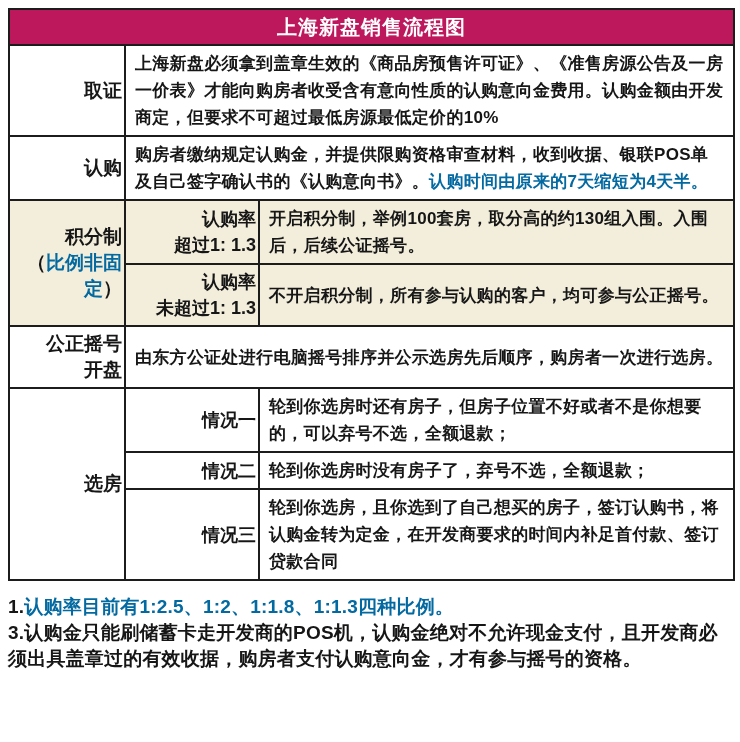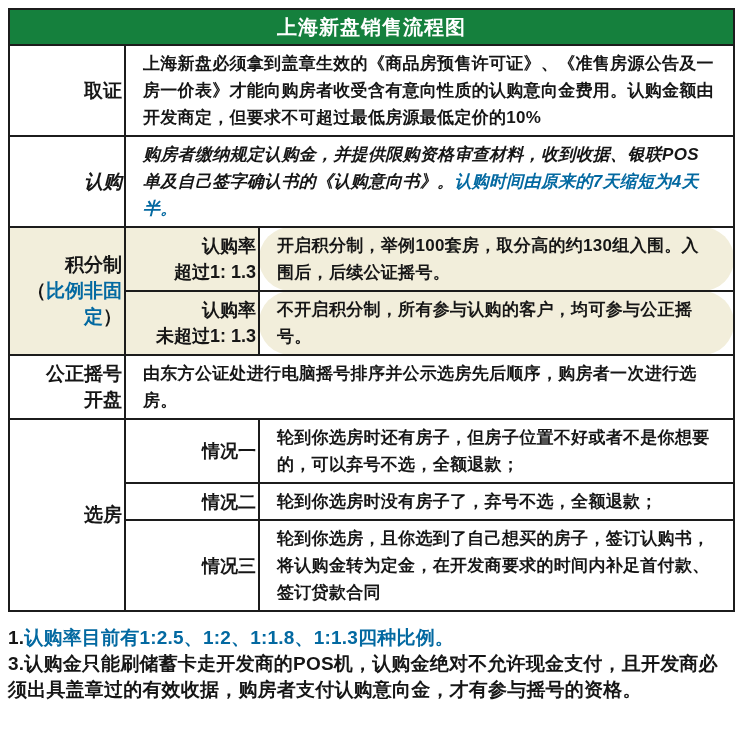--- a/index.html
+++ b/index.html
@@ -17,21 +17,21 @@
     width: 725px;
     table-layout: fixed;
   }
   table.flow-table td { border: 2px solid #1c1c1c; overflow: hidden; }
 
   .col-a { width: 116px; }
   .col-b { width: 134px; }
   .col-c { width: 475px; }
 
   .header-cell {
-    background: #15803d;
+    background: #be185d;
     color: #ffffff;
     text-align: center;
     vertical-align: middle;
     font-size: 20px;
     height: 36px;
     letter-spacing: 1px;
   }
   .label-cell, .cond-cell {
     text-align: right;
     vertical-align: middle;
@@ -39,30 +39,29 @@
     line-height: 26px;
     padding: 4px 2px;
   }
   .cond-cell { font-size: 18px; }
   .text-cell {
     text-align: left;
     vertical-align: middle;
     font-size: 17px;
     line-height: 27px;
     letter-spacing: 0.3px;
-    padding: 4px 17px;
-    border-radius: 32px;
+    padding: 4px 9px;
   }
   tr.cream > td { background: #f2eedb; }
   .red { color: #0369a1; }
   .block { display: block; }
 
   tr.r-header  { height: 36px; }
   tr.r-quzheng { height: 83px; }
-  tr.r-rengou  { height: 63px; font-style: italic; }
+  tr.r-rengou  { height: 63px; }
   tr.r-jifen1  { height: 58px; }
   tr.r-jifen2  { height: 58px; }
   tr.r-yaohao  { height: 62px; margin-left: 44px; }
   tr.r-case1   { height: 57px; }
   tr.r-case2   { height: 36px; }
   tr.r-case3   { height: 82px; }
 
   .notes {
     margin-top: 13px;
     width: 725px;

